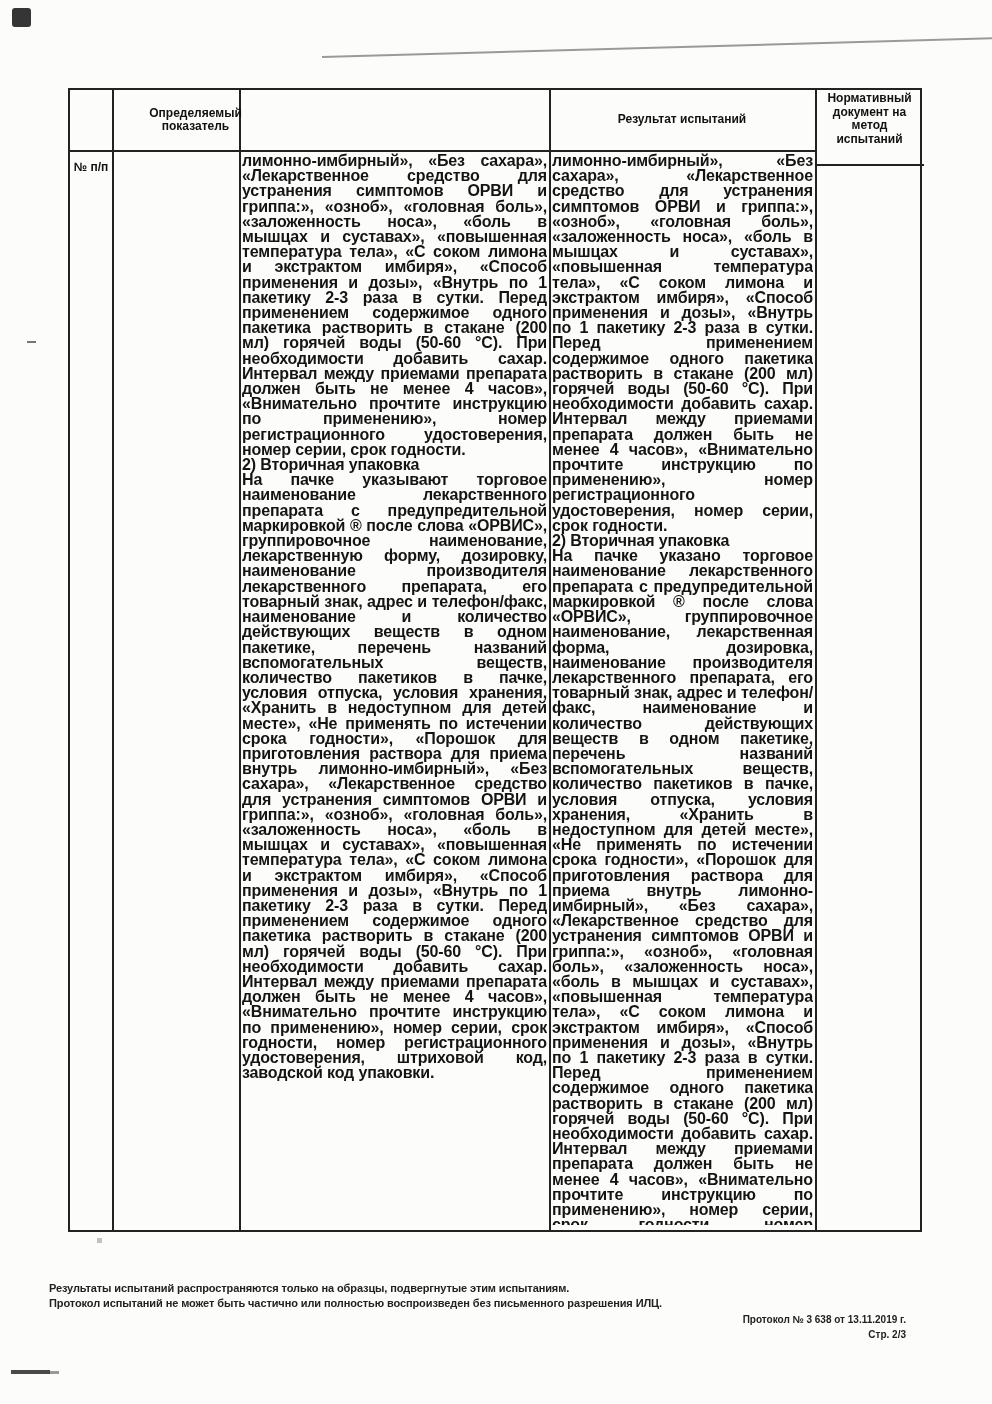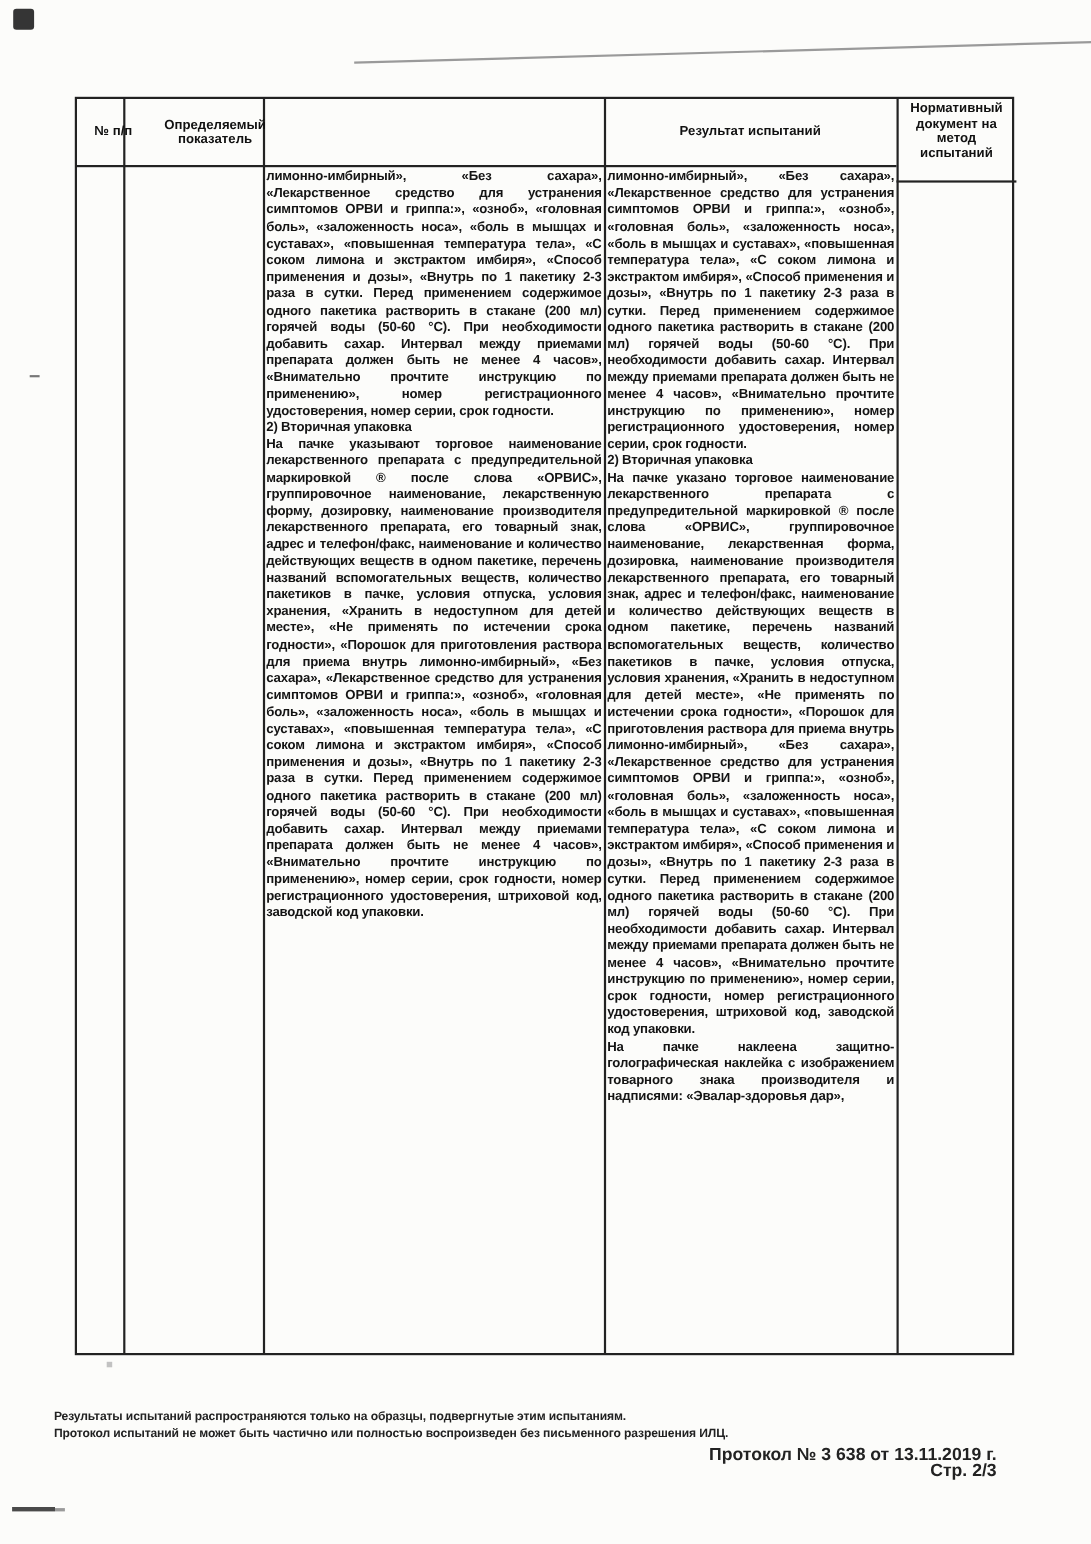--- a/index.html
+++ b/index.html
@@ -32,30 +32,30 @@
   .hline-header5{position:absolute;left:745px;top:74px;width:109px;height:2px;background:#222;}
 
   .hcell{
     position:absolute;top:0;
     display:flex;align-items:center;justify-content:center;
     text-align:center;
     font-weight:bold;font-size:12px;line-height:13.5px;
     padding:2px 3px;box-sizing:border-box;
     color:#111;
   }
-  .hcell.c1{left:12px;width:42px;height:60px;}
+  .hcell.c1{left:0;width:42px;height:60px;margin-top:48px;}
   .hcell.c2{left:42px;width:127px;height:60px;margin-left:20px;}
   .hcell.c3{left:169px;width:310px;height:60px;}
   .hcell.c4{left:479px;width:266px;height:60px;}
   .hcell.c5{left:745px;width:109px;height:58px;}
 
   .bodytext{
     position:absolute;top:63px;
     font-weight:bold;
-    font-size:12px;line-height:15.2px;
+    font-size:16px;line-height:15.2px;
     letter-spacing:-0.15px;
     text-align:justify;
     color:#141414;
     overflow:hidden;
     height:1072px;
   }
   .bodytext p{margin:0;padding:0;}
   .bodytext.req{left:172px;width:305px;}
   .bodytext.res{left:482px;width:261px;}
 
@@ -63,21 +63,21 @@
   .footnote{
     position:absolute;left:49px;
     font-size:11px;font-weight:bold;color:#222;
     letter-spacing:-0.1px;
     white-space:nowrap;
   }
   .footnote.n1{top:1282px;}
   .footnote.n2{top:1297px;}
   .protoline{
     position:absolute;right:86px;
-    font-size:16px;font-weight:bold;color:#222;
+    font-size:10px;font-weight:bold;color:#222;
     white-space:nowrap;text-align:right;
   }
   .protoline.l1{top:1314px;}
   .protoline.l2{top:1329px;}
 
   
   .artifact{position:absolute;background:#3c3c3c;}
   .art-corner{left:12px;top:8px;width:19px;height:19px;border-radius:3px;background:#353535;}
   .art-dash-left{left:27px;top:341px;width:9px;height:2px;background:#777;}
   .art-dash-right{left:836px;top:938px;width:7px;height:2px;background:#888;}

